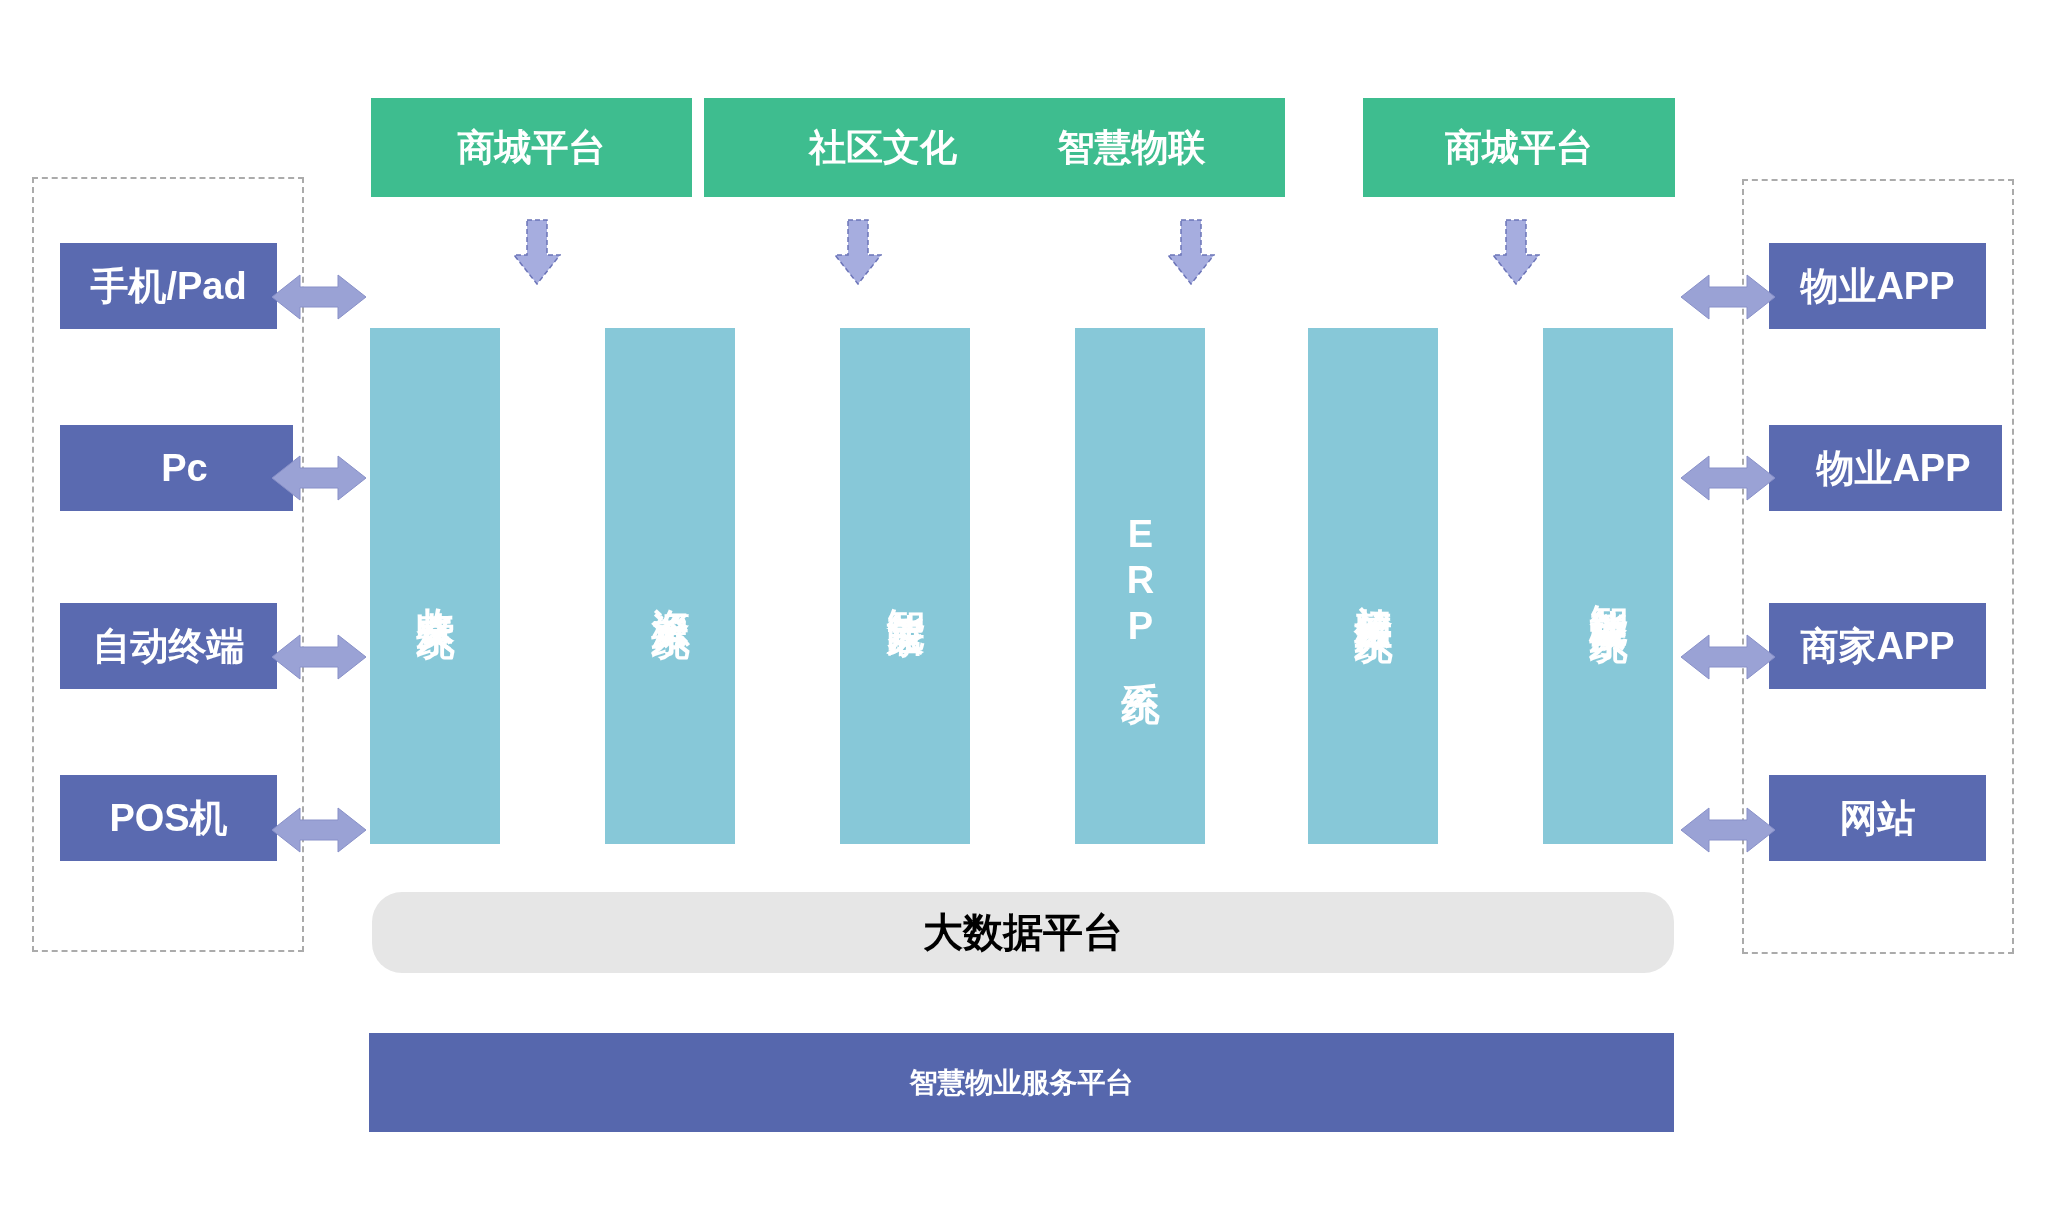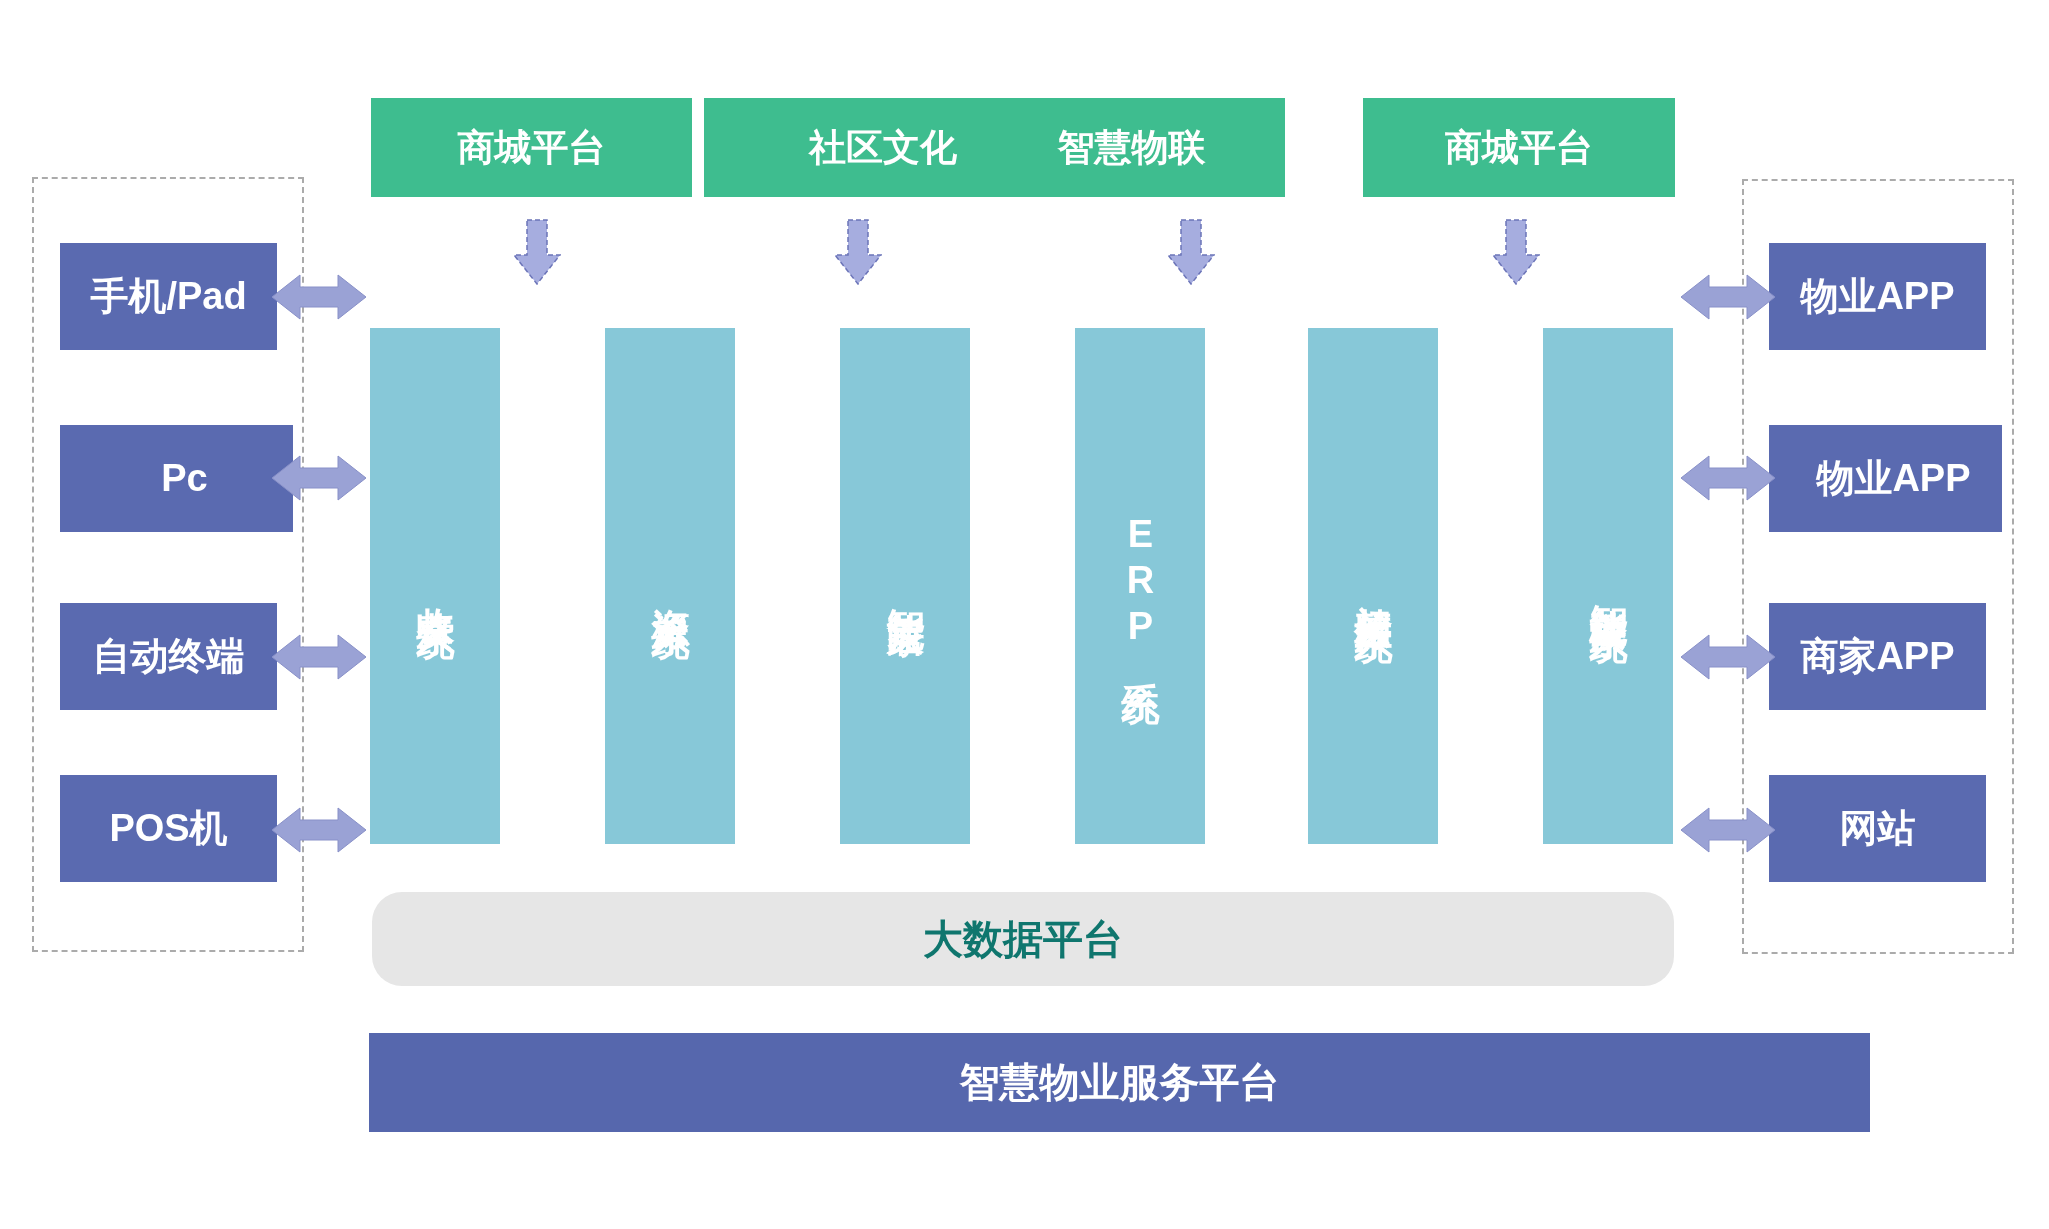--- a/index.html
+++ b/index.html
@@ -15,21 +15,21 @@
     position:absolute;
     border:2px dashed #ababab;
     background:transparent;
   }
   .side-panel.left{left:32px;top:177px;width:268px;height:771px;}
   .side-panel.right{left:1742px;top:179px;width:268px;height:771px;}
 
   
   .pbox{
     position:absolute;
-    width:217px;height:107px;
+    width:217px;height:86px;
     background:#5a6ab0;
     color:#ffffff;
     font-size:38px;font-weight:bold;
     display:flex;align-items:center;justify-content:center;
     white-space:nowrap;
   }
   .pbox.l{left:60px;}
   .pbox.r{left:1769px;}
   .row1{top:243px;} .row2{top:425px;padding-left:16px;} .row3{top:603px;} .row4{top:775px;}
 
@@ -57,29 +57,29 @@
     text-orientation:upright;
     font-size:38px;font-weight:bold;
     letter-spacing:4px;
     white-space:nowrap;
   }
   .c1{left:370px;} .c2{left:605px;} .c3{left:840px;}
   .c4{left:1075px;} .c5{left:1308px;} .c6{left:1543px;}
 
   
   .graybar{
-    position:absolute;left:372px;top:892px;width:1302px;height:94px;
-    background:#e6e6e6;color:#0f766e;
+    position:absolute;left:372px;top:892px;width:1302px;height:81px;
+    background:#e6e6e6;color:#000000;
     font-size:40px;font-weight:bold;
     display:flex;align-items:center;justify-content:center;border-radius:30px;
   }
   .bluebar{
-    position:absolute;left:369px;top:1033px;width:1501px;height:99px;
+    position:absolute;left:369px;top:1033px;width:1305px;height:99px;
     background:#5667ad;color:#ffffff;
-    font-size:40px;font-weight:bold;
+    font-size:28px;font-weight:bold;
     display:flex;align-items:center;justify-content:center;
   }
 
   
   .darrow{position:absolute;top:219px;width:48px;height:66px;}
   .d1{left:513px;} .d2{left:834px;} .d3{left:1167px;} .d4{left:1492px;}
   .harrow{position:absolute;width:96px;height:50px;}
   .harrow.l{left:271px;}
   .harrow.r{left:1680px;}
   .ar1{top:272px;} .ar2{top:453px;} .ar3{top:632px;} .ar4{top:805px;}

